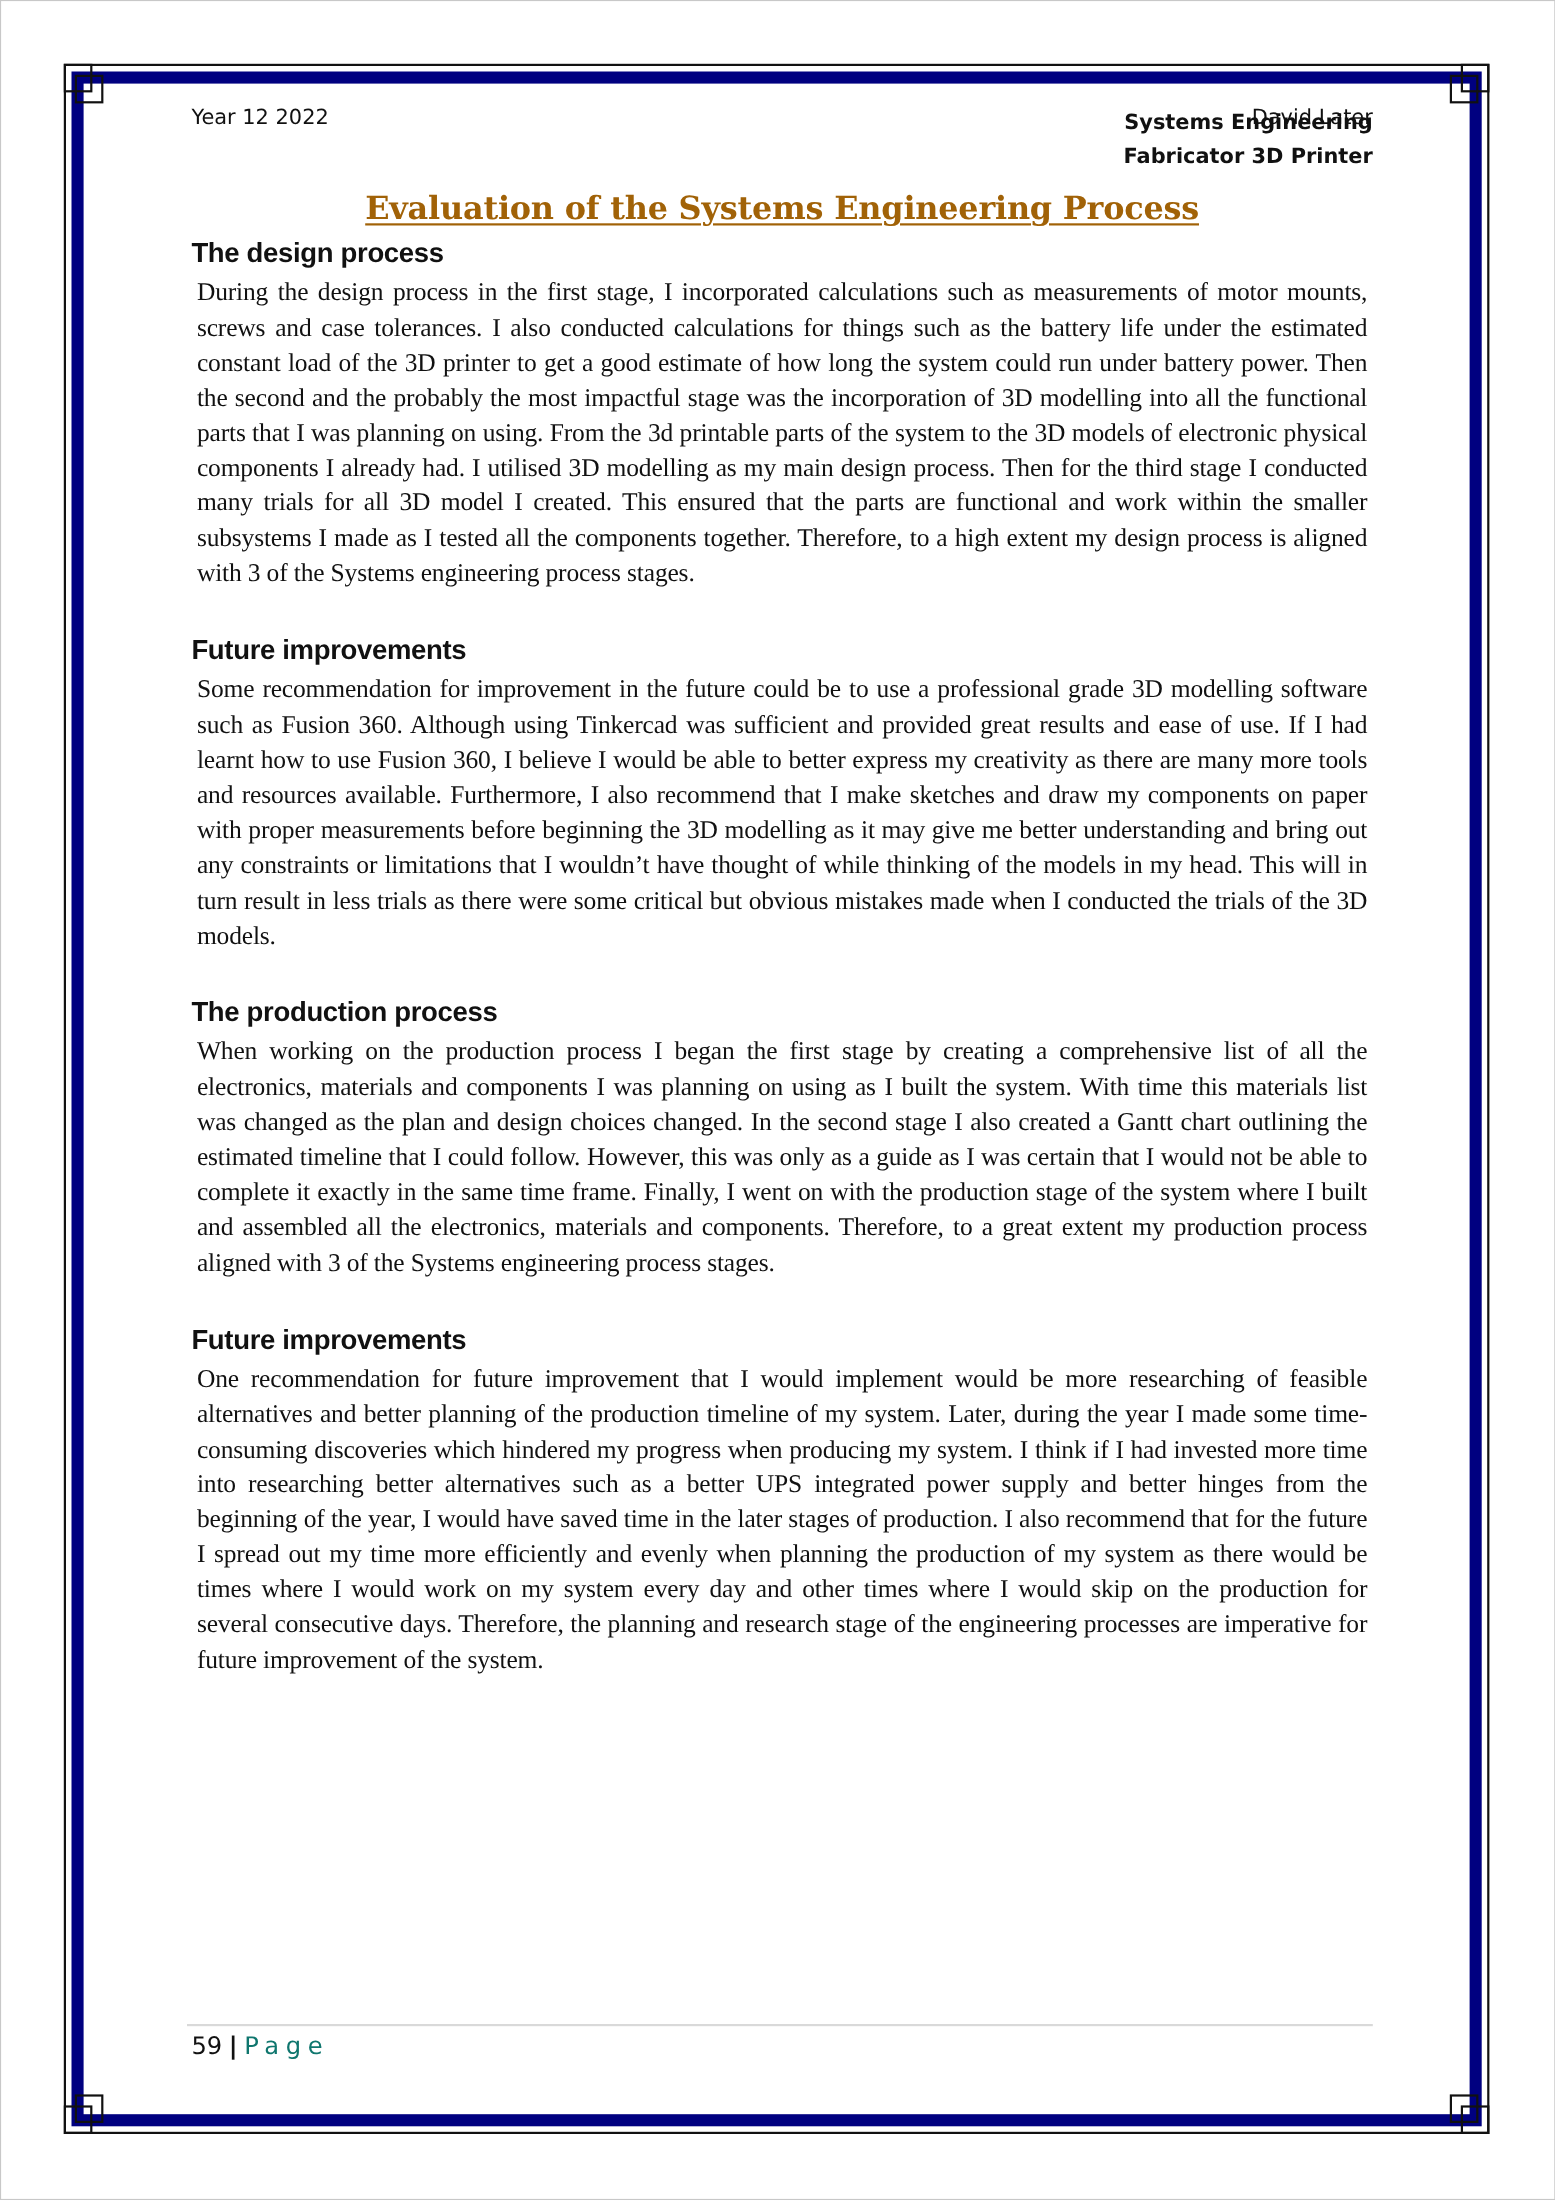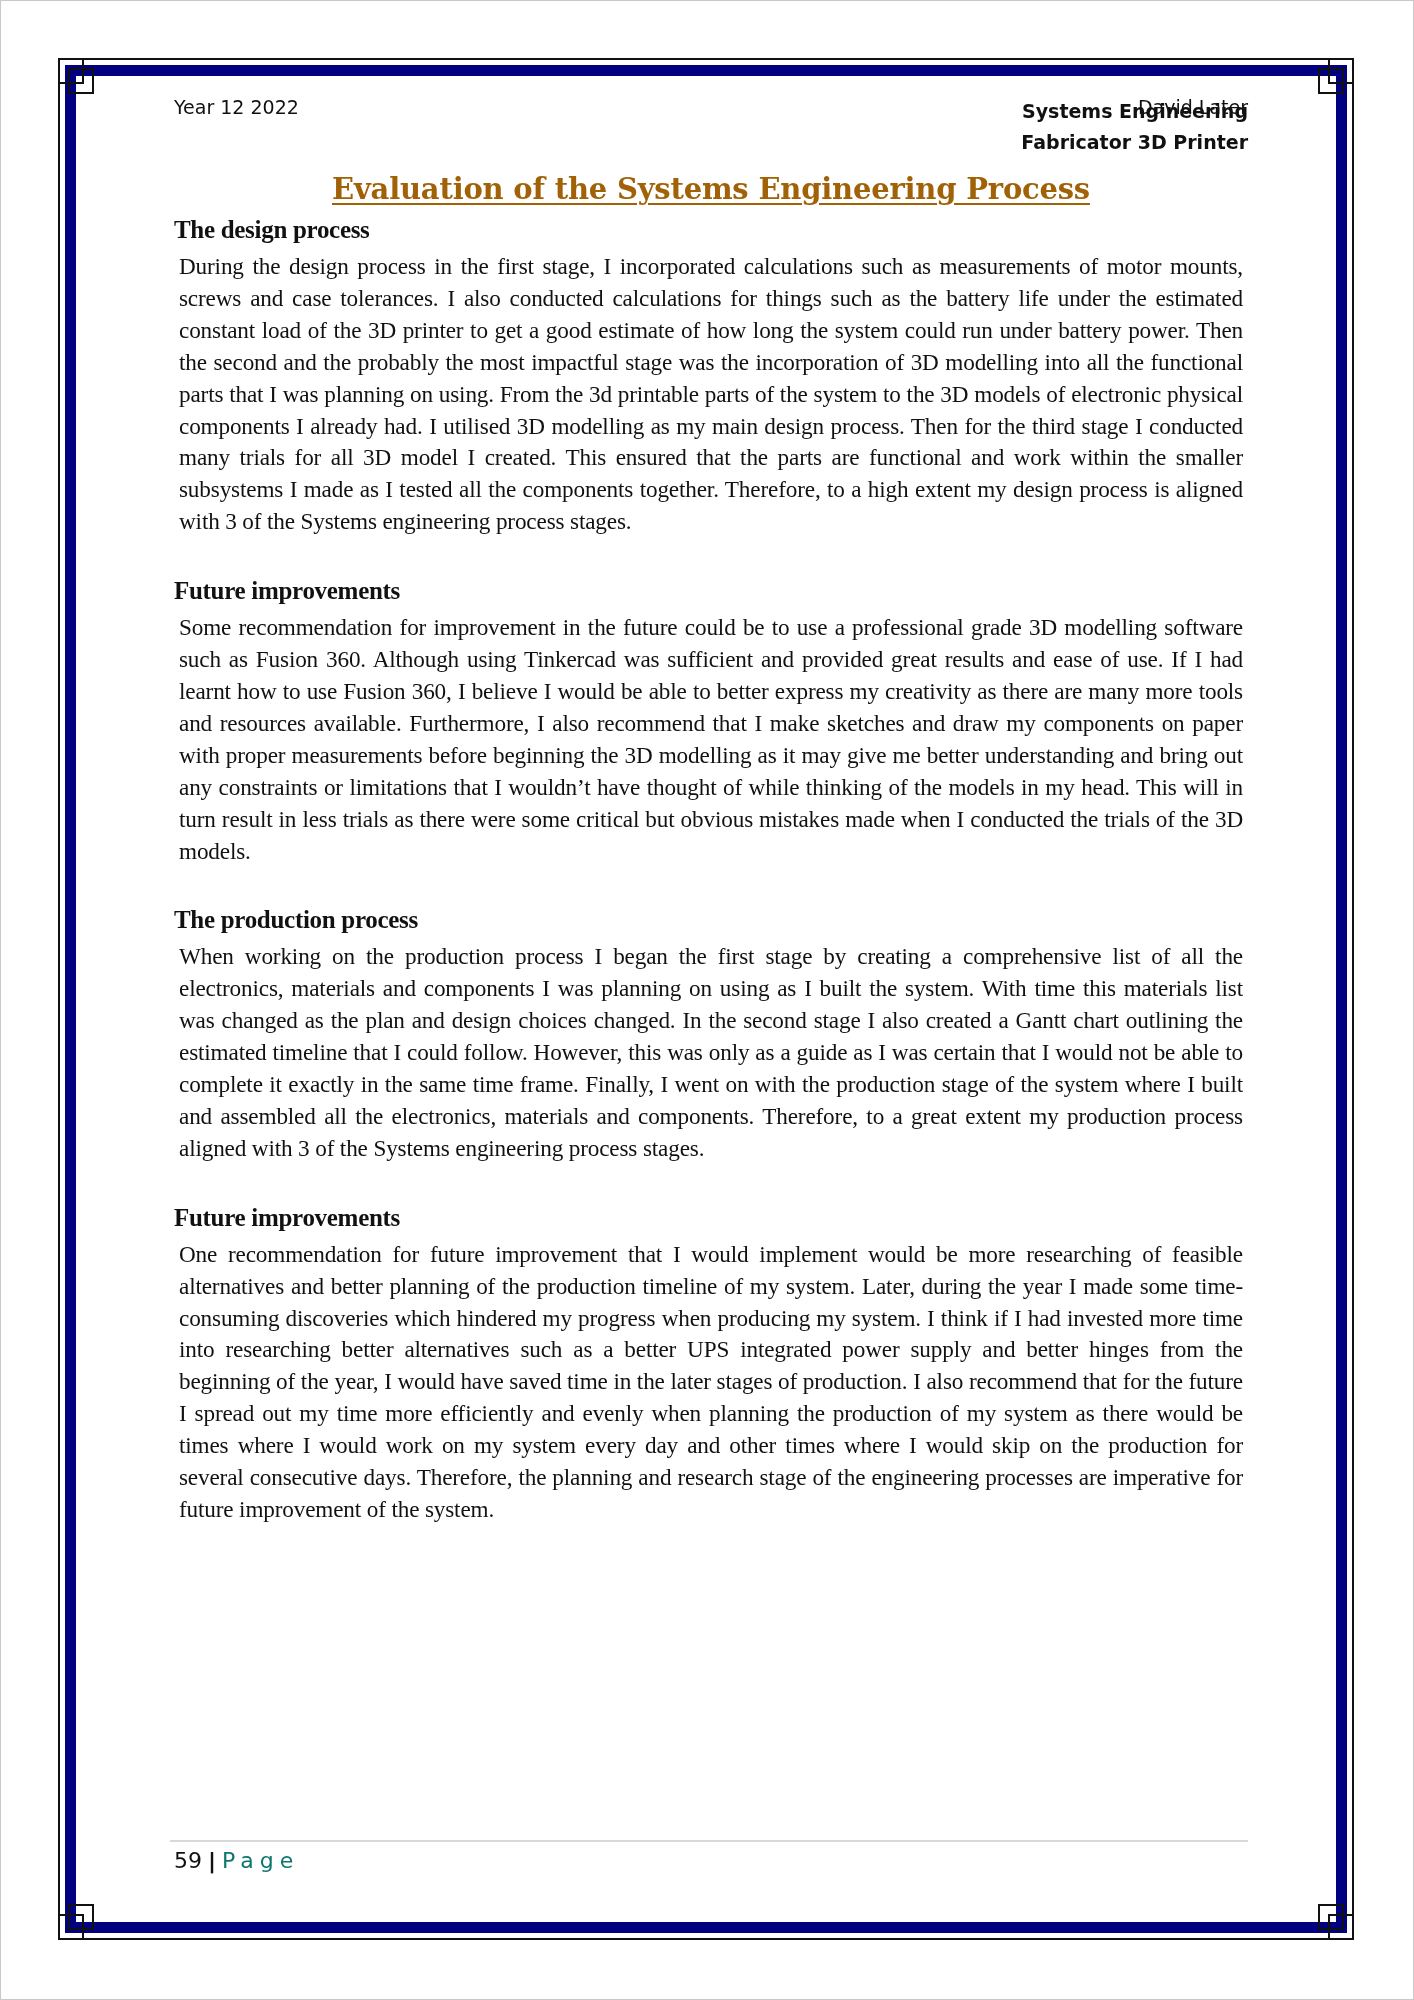--- a/index.html
+++ b/index.html
@@ -13,21 +13,21 @@
 
   .header { position: absolute; top: 96px; left: 174px; width: 1074px; font-family: "DejaVu Sans", sans-serif; font-size: 19px; color: #111; }
   .header .left { position: absolute; left: 0; top: 0; }
   .header .center { position: absolute; left: 0; right: 0; top: 0; text-align: right; line-height: 31px; font-weight: bold; }
   .header .right { position: absolute; right: 0; top: 0; }
 
   .title { position: absolute; top: 172px; left: 174px; width: 1074px; text-align: center; font-family: "DejaVu Serif", serif; font-weight: bold; font-size: 29px; text-decoration: underline; text-decoration-thickness: 2px; text-underline-offset: 4px; color: #a16207; letter-spacing: -0.2px; }
 
   .content { position: absolute; top: 214px; left: 174px; width: 1074px; font-family: "Liberation Serif", serif; color: #111; }
   .section { margin: 0; }
-  .section h2 { margin: 0; font-family: Liberation Serif, serif; font-size: 25px; font-weight: bold; line-height: 32px; letter-spacing: -0.3px; }
+  .section h2 { margin: 0; font-family: Liberation Sans, sans-serif; font-size: 25px; font-weight: bold; line-height: 32px; letter-spacing: -0.3px; }
   .section p { margin: 5px; font-size: 23.2px; line-height: 31.9px; text-align: justify; letter-spacing: -0.15px; }
   .spacer { height: 32px; }
 
   .footer-line { position: absolute; top: 1840px; left: 170px; width: 1078px; height: 2px; background: #d9d9d9; }
   .footer { position: absolute; top: 1848px; left: 174px; font-family: "DejaVu Sans", sans-serif; font-size: 22px; }
   .footer .num { font-weight: normal; color: #111; }
   .footer .sep { font-weight: bold; color: #111; margin: 0 6px; }
   .footer .pg { color: #7f7f7f; letter-spacing: 6px; }
 </style>
 </head>

